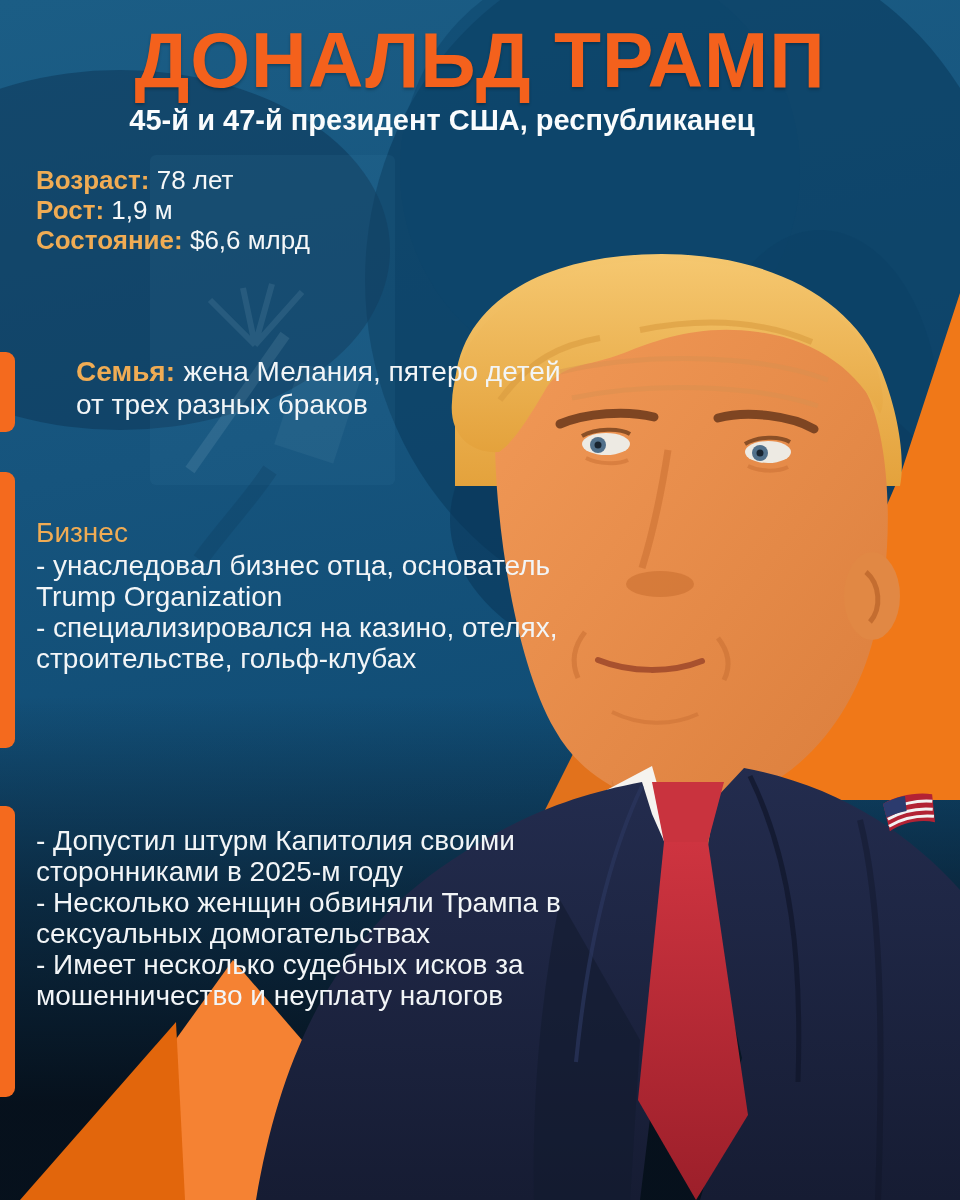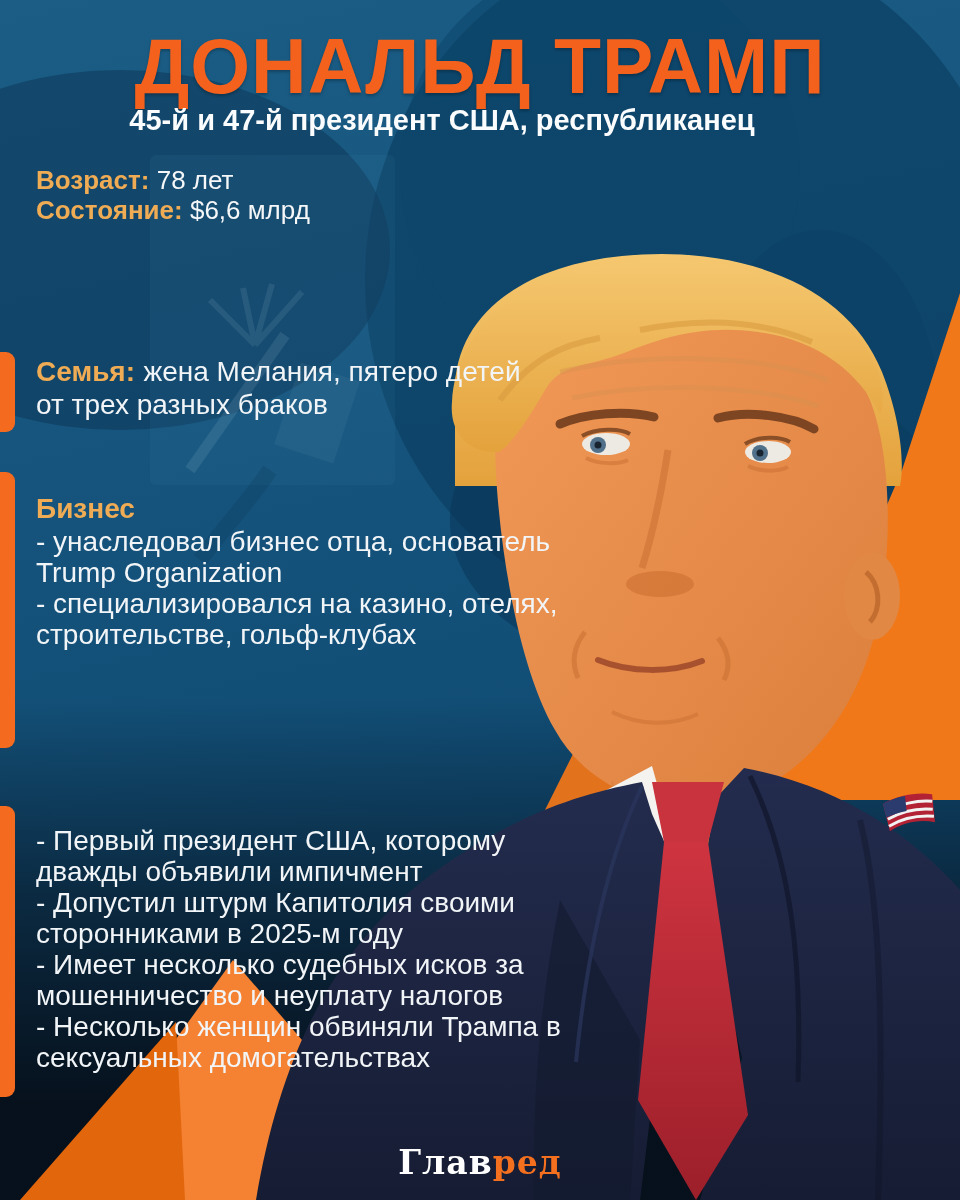--- a/index.html
+++ b/index.html
@@ -4,33 +4,33 @@
 <style>
   html,body{margin:0;padding:0;}
   body{width:960px;height:1200px;overflow:hidden;position:relative;
        font-family:"Liberation Sans",sans-serif;background:#14517A;}
   .stage{position:absolute;inset:0;width:960px;height:1200px;overflow:hidden;
          background:linear-gradient(168deg,#1B5D85 0%,#16547D 35%,#104C74 65%,#0C4066 100%);}
   svg.layer{position:absolute;left:0;top:0;width:960px;height:1200px;pointer-events:none;}
   .dark-bottom{position:absolute;left:0;top:0;width:960px;height:1200px;
       background:linear-gradient(180deg,rgba(7,17,28,0) 58%,rgba(7,16,27,.55) 74%,rgba(6,14,24,.95) 92%);}
   
-  .title{position:absolute;left:0;top:22px;width:960px;text-align:center;
+  .title{position:absolute;left:0;top:16px;width:960px;text-align:center;
          font-size:77px;font-weight:bold;letter-spacing:1px;color:#F4611C;
          text-shadow:0 2px 3px rgba(0,0,0,.25);white-space:nowrap;}
   .subtitle{position:absolute;left:0;top:104px;width:884px;text-align:center;
          font-size:29px;font-weight:bold;color:#FAFCFD;}
   .facts{position:absolute;left:36px;top:166px;font-size:26px;font-weight:bold;line-height:29px;}
   .facts .row{margin-bottom:1px;}
   .lbl{color:#F0AC54;}
   .val{color:#F5F7F8;font-weight:normal;}
   .section{position:absolute;left:36px;width:535px;color:#F2F5F7;font-size:28px;line-height:31px;}
-  .section .sec-title{color:#F0AC54;font-weight:bold;margin-bottom:2px;}
+  .section .sec-title{color:#F0AC54;font-weight:normal;margin-bottom:2px;margin-top:24px;}
   .pre{white-space:pre-line;}
-  .family{top:355px;line-height:33px;}
+  .family{top:355px;line-height:33px;margin-left:40px;}
   .family .lbl{font-weight:bold;margin-right:.30em;}
   .business{top:493px;}
   .scandals{top:825px;}
   .bullets div{white-space:pre-line;}
   
   .bar{position:absolute;left:0;width:15px;background:#F46A1E;border-radius:0 9px 9px 0;}
   .bar-family{top:352px;height:80px;}
   .bar-business{top:472px;height:276px;}
   .bar-scandals{top:806px;height:291px;}
   
@@ -141,44 +141,42 @@
 
   <div class="bar bar-family"></div>
   <div class="bar bar-business"></div>
   <div class="bar bar-scandals"></div>
 
   <div class="title">ДОНАЛЬД ТРАМП</div>
   <div class="subtitle">45-й и 47-й президент США, республиканец</div>
 
   <div class="facts">
     <div class="row"><span class="lbl">Возраст:</span> <span class="val">78 лет</span></div>
+    <div class="row"><span class="lbl">Рост:</span> <span class="val">1,9 м</span></div>
     <div class="row"><span class="lbl">Состояние:</span> <span class="val">$6,6 млрд</span></div>
   </div>
 
   <div class="section family pre"><span class="lbl">Семья:</span><span>жена Мелания, пятеро детей
 от трех разных браков</span></div>
 
   <div class="section business">
     <div class="sec-title">Бизнес</div>
     <div class="bullets">
       <div>- унаследовал бизнес отца, основатель
 Trump Organization</div>
       <div>- специализировался на казино, отелях,
 строительстве, гольф-клубах</div>
     </div>
   </div>
 
   <div class="section scandals">
     <div class="bullets">
-      <div>- Первый президент США, которому
-дважды объявили импичмент</div>
       <div>- Допустил штурм Капитолия своими
 сторонниками в 2025-м году</div>
+      <div>- Несколько женщин обвиняли Трампа в
+сексуальных домогательствах</div>
       <div>- Имеет несколько судебных исков за
 мошенничество и неуплату налогов</div>
-      <div>- Несколько женщин обвиняли Трампа в
-сексуальных домогательствах</div>
     </div>
   </div>
 
-  <div class="logo"><span class="w">Глав</span><span class="o">ред</span></div>
 
 </div>
 
 </body></html>

